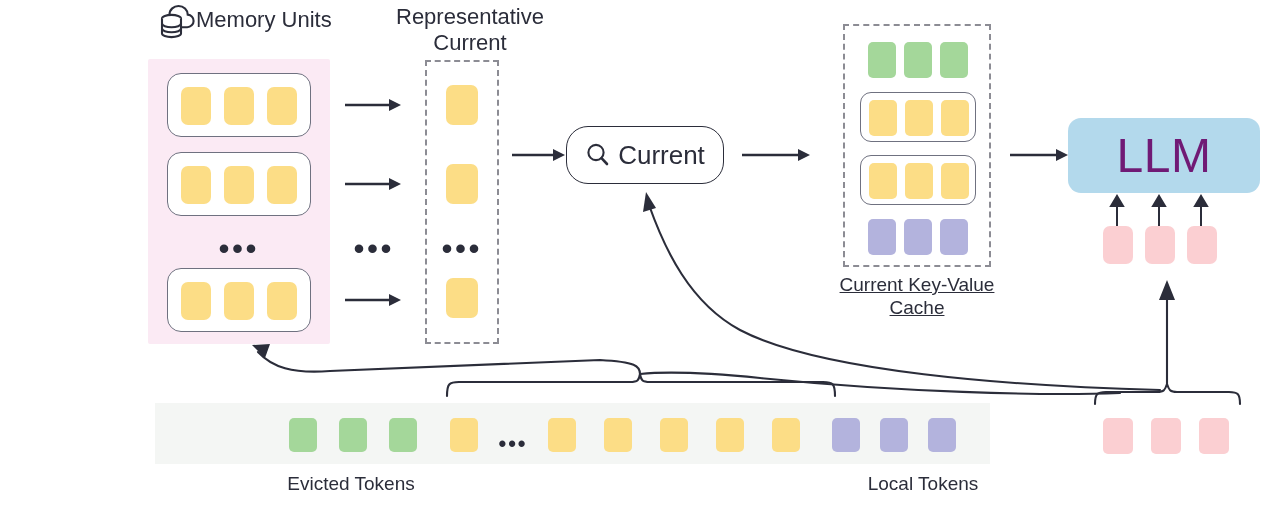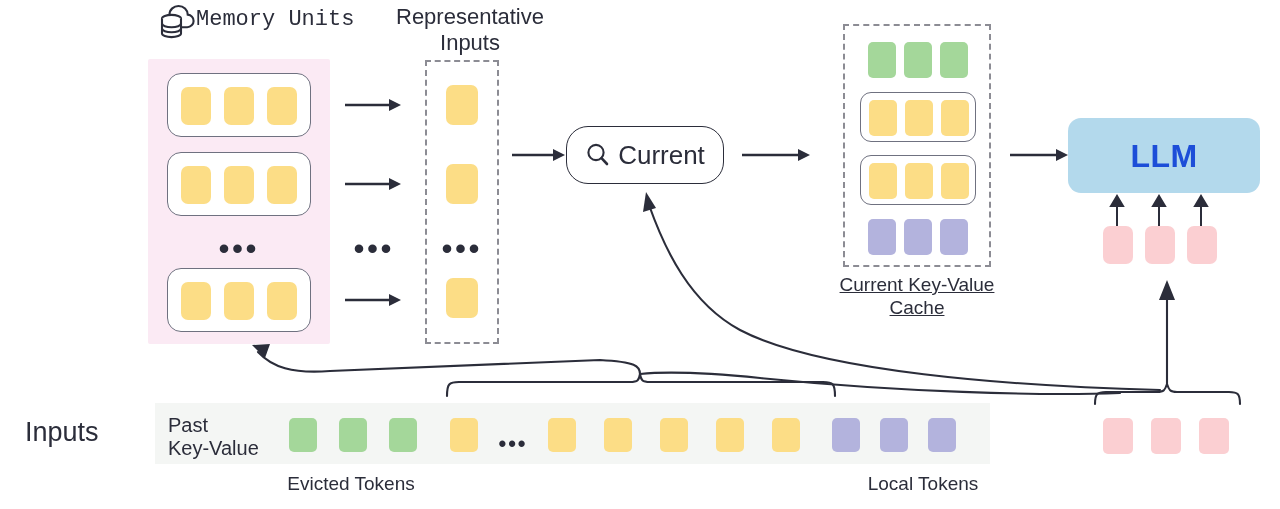--- a/index.html
+++ b/index.html
@@ -41,25 +41,24 @@
     text-align: center;
     white-space: pre-line;
   }
   .lbl-pkv {
     font-size: 20px;
     line-height: 23px;
     color: #2b2d3a;
     white-space: pre-line;
   }
   .llm-text {
-    font-size: 32px;
+    font-size: 48px;
     line-height: 44px;
-    color: #1d4ed8;
+    color: #701a75;
     letter-spacing: 0.5px;
-    font-weight: bold;
   }
   .lookup-text {
     font-size: 26px;
     line-height: 26px;
     color: #2b2d3a;
   }
 
   
   .pink-panel {
     background: #fbeaf4;
@@ -131,26 +130,25 @@
 
   <div class="abs" style="left:155px; top:2px;">
     <svg width="44" height="44" viewBox="0 0 44 44">
       <path d="M14.5 12.5 C14.5 7.5 18.8 4 23.5 4 C28.8 4 32.6 8 32.7 12.6 C36.2 13.1 38.6 15.7 38.6 18.9 C38.6 22.4 35.7 25.2 32.2 25.2 L25 25.2" fill="none" stroke="#2b2d3a" stroke-width="2.1" stroke-linecap="round"></path>
       <ellipse cx="16.5" cy="16.5" rx="9.5" ry="3.6" fill="#ffffff" stroke="#2b2d3a" stroke-width="2.1"></ellipse>
       <path d="M7 16.5 V31.5 C7 33.5 11.3 35.1 16.5 35.1 C21.7 35.1 26 33.5 26 31.5 V16.5" fill="#ffffff" stroke="#2b2d3a" stroke-width="2.1" stroke-linejoin="round"></path>
       <path d="M7 21.6 C7 23.6 11.3 25.2 16.5 25.2 C21.7 25.2 26 23.6 26 21.6" fill="none" stroke="#2b2d3a" stroke-width="2.1"></path>
       <path d="M7 26.6 C7 28.6 11.3 30.2 16.5 30.2 C21.7 30.2 26 28.6 26 26.6" fill="none" stroke="#2b2d3a" stroke-width="2.1"></path>
     </svg>
   </div>
-  <div class="abs lbl-mid" style="left:196px; top:7px; text-align:left;font-family:Liberation Mono, monospace;">Memory Units</div>
+  <div class="abs lbl-mid" style="left:196px; top:7px; text-align:left;">Memory Units</div>
 
   <div class="abs lbl-mid" style="left:382px; top:4px; width:176px;">Representative
-Inputs</div>
-
-  <div class="abs lbl-big" style="left:25px; top:416px; width:125px; text-align:left;">Inputs</div>
+Current</div>
+
 
   <div class="abs pink-panel" style="left:148px; top:59px; width:182px; height:285px;"></div>
 
   <div class="abs unit-box" style="left:167px; top:73px; width:144px; height:64px;">
     <div class="abs tok" style="left:13px; top:13px; width:30px; height:38px; background:#fcdd86;"></div>
     <div class="abs tok" style="left:56px; top:13px; width:30px; height:38px; background:#fcdd86;"></div>
     <div class="abs tok" style="left:99px; top:13px; width:30px; height:38px; background:#fcdd86;"></div>
   </div>
   <div class="abs unit-box" style="left:167px; top:152px; width:144px; height:64px;">
     <div class="abs tok" style="left:13px; top:13px; width:30px; height:38px; background:#fcdd86;"></div>
@@ -264,22 +262,20 @@
       </g>
     </svg>
   </div>
 
   <div class="abs tok" style="left:1103px; top:226px; width:30px; height:38px; background:#fbcfd2;"></div>
   <div class="abs tok" style="left:1145px; top:226px; width:30px; height:38px; background:#fbcfd2;"></div>
   <div class="abs tok" style="left:1187px; top:226px; width:30px; height:38px; background:#fbcfd2;"></div>
 
   <div class="abs input-strip" style="left:155px; top:403px; width:835px; height:61px;"></div>
 
-  <div class="abs lbl-pkv" style="left:168px; top:414px;">Past
-Key-Value</div>
 
   <div class="abs tok-sm" style="left:289px; top:418px; width:28px; height:34px; background:#a4d79a;"></div>
   <div class="abs tok-sm" style="left:339px; top:418px; width:28px; height:34px; background:#a4d79a;"></div>
   <div class="abs tok-sm" style="left:389px; top:418px; width:28px; height:34px; background:#a4d79a;"></div>
 
   <div class="abs tok-sm" style="left:450px; top:418px; width:28px; height:34px; background:#fcdd86;"></div>
   <div class="abs ellipsis-sm" style="left:489px; top:439px; width:48px;">•••</div>
   <div class="abs tok-sm" style="left:548px; top:418px; width:28px; height:34px; background:#fcdd86;"></div>
   <div class="abs tok-sm" style="left:604px; top:418px; width:28px; height:34px; background:#fcdd86;"></div>
   <div class="abs tok-sm" style="left:660px; top:418px; width:28px; height:34px; background:#fcdd86;"></div>

